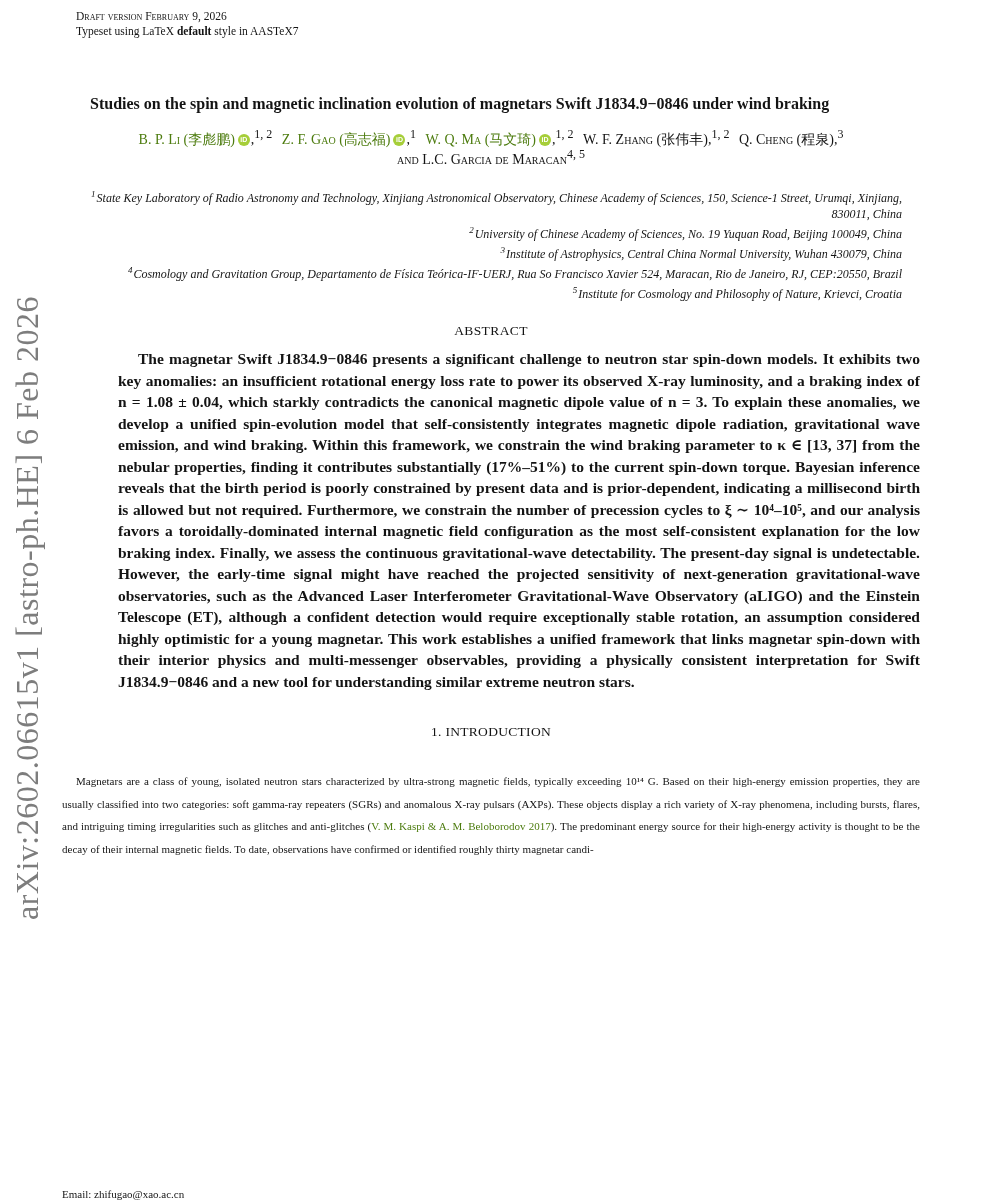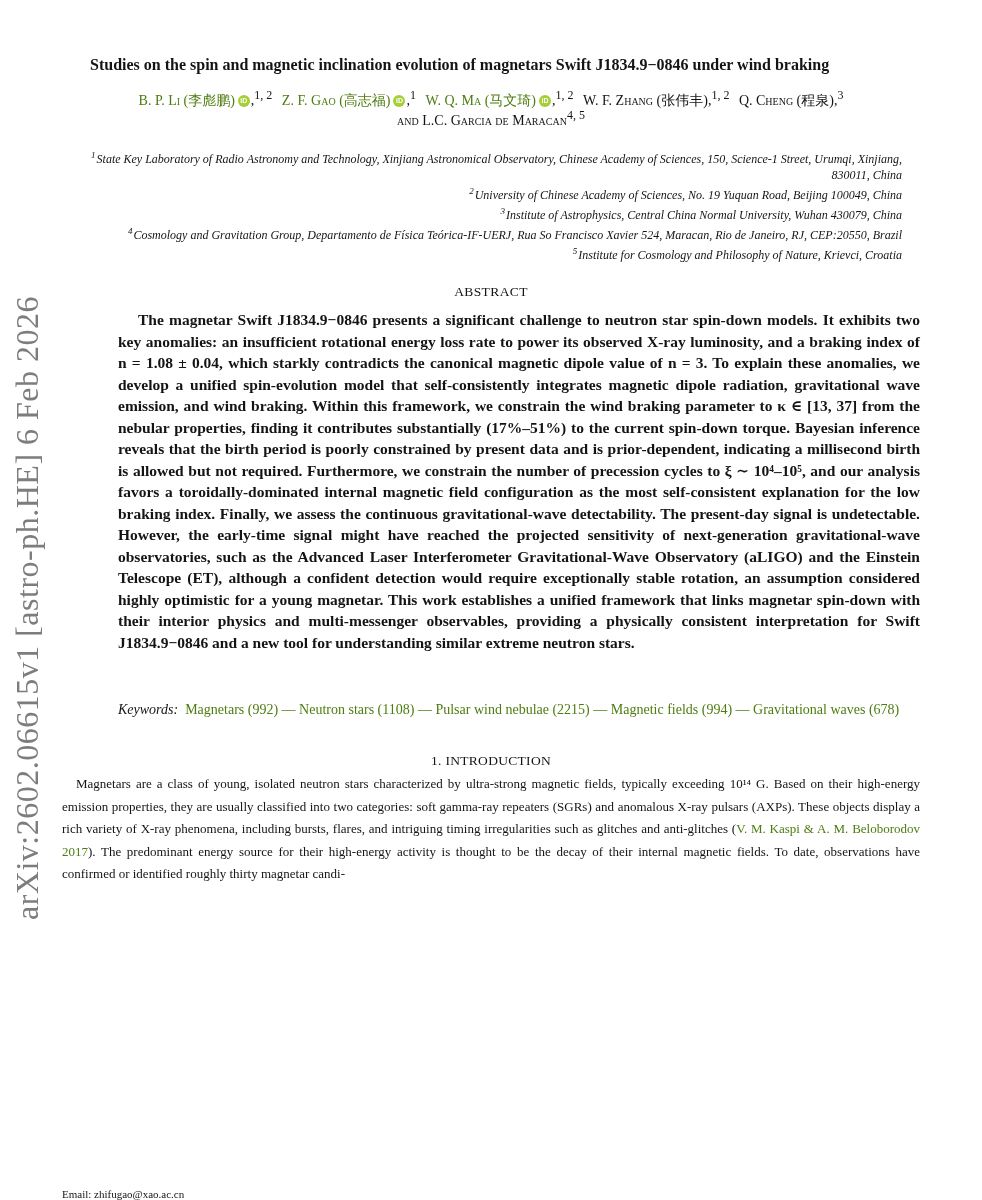--- a/index.html
+++ b/index.html
@@ -51,35 +51,39 @@
 
   .keywords {
     margin:46px 0 0 56px; padding-left:38px; text-indent:-38px;
     font-size:14px; line-height:22px;
   }
   .kw-label { font-style:italic; margin-right:7px; }
 
   .section-head { margin-top:32px; text-align:center; font-size:13.5px; letter-spacing:0.3px; }
 
   .body-par {
-    margin-top:4px; font-size:13px; line-height:22.5px;
+    margin-top:30px; font-size:11px; line-height:22.5px;
     text-align:justify; text-indent:14px;
   }
 
   .footer-email { position:absolute; left:62px; bottom:0; font-size:11px; }
 </style>
 </head>
 <body>
 
 <div class="page">
 
   <div class="arxiv-watermark">arXiv:2602.06615v1 [astro-ph.HE] 6 Feb 2026</div>
 
   <div class="content">
 
+    <div class="header">
+      <div class="sc">Draft version February 9, 2026</div>
+      <div><span>Typeset using LaTeX </span><b>default</b><span> style in AASTeX7</span></div>
+    </div>
 
     <h1 class="title">Studies on the spin and magnetic inclination evolution of magnetars Swift J1834.9−0846 under wind braking</h1>
 
     <div class="authors">
       <div class="author-line">
         <span class="author"><span class="link sc-name">B. P. Li (李彪鹏)</span><span class="orcid">iD</span><span>,</span><sup class="refs">1, 2</sup></span>
         <span class="author"><span class="link sc-name">Z. F. Gao (高志福)</span><span class="orcid">iD</span><span>,</span><sup class="refs">1</sup></span>
         <span class="author"><span class="link sc-name">W. Q. Ma (马文琦)</span><span class="orcid">iD</span><span>,</span><sup class="refs">1, 2</sup></span>
         <span class="author"><span class="sc-name">W. F. Zhang (张伟丰)</span><span>,</span><sup class="refs">1, 2</sup></span>
         <span class="author"><span class="sc-name">Q. Cheng (程泉)</span><span>,</span><sup class="refs">3</sup></span>
@@ -93,21 +97,20 @@
       <div class="affil"><sup>1</sup><span>State Key Laboratory of Radio Astronomy and Technology, Xinjiang Astronomical Observatory, Chinese Academy of Sciences, 150, Science-1 Street, Urumqi, Xinjiang, 830011, China</span></div>
       <div class="affil"><sup>2</sup><span>University of Chinese Academy of Sciences, No. 19 Yuquan Road, Beijing 100049, China</span></div>
       <div class="affil"><sup>3</sup><span>Institute of Astrophysics, Central China Normal University, Wuhan 430079, China</span></div>
       <div class="affil"><sup>4</sup><span>Cosmology and Gravitation Group, Departamento de Física Teórica-IF-UERJ, Rua So Francisco Xavier 524, Maracan, Rio de Janeiro, RJ, CEP:20550, Brazil</span></div>
       <div class="affil"><sup>5</sup><span>Institute for Cosmology and Philosophy of Nature, Krievci, Croatia</span></div>
     </div>
 
     <div class="abstract-head">ABSTRACT</div>
     <p class="abstract">The magnetar Swift J1834.9−0846 presents a significant challenge to neutron star spin-down models. It exhibits two key anomalies: an insufficient rotational energy loss rate to power its observed X-ray luminosity, and a braking index of n = 1.08 ± 0.04, which starkly contradicts the canonical magnetic dipole value of n = 3. To explain these anomalies, we develop a unified spin-evolution model that self-consistently integrates magnetic dipole radiation, gravitational wave emission, and wind braking. Within this framework, we constrain the wind braking parameter to κ ∈ [13, 37] from the nebular properties, finding it contributes substantially (17%–51%) to the current spin-down torque. Bayesian inference reveals that the birth period is poorly constrained by present data and is prior-dependent, indicating a millisecond birth is allowed but not required. Furthermore, we constrain the number of precession cycles to ξ ∼ 10⁴–10⁵, and our analysis favors a toroidally-dominated internal magnetic field configuration as the most self-consistent explanation for the low braking index. Finally, we assess the continuous gravitational-wave detectability. The present-day signal is undetectable. However, the early-time signal might have reached the projected sensitivity of next-generation gravitational-wave observatories, such as the Advanced Laser Interferometer Gravitational-Wave Observatory (aLIGO) and the Einstein Telescope (ET), although a confident detection would require exceptionally stable rotation, an assumption considered highly optimistic for a young magnetar. This work establishes a unified framework that links magnetar spin-down with their interior physics and multi-messenger observables, providing a physically consistent interpretation for Swift J1834.9−0846 and a new tool for understanding similar extreme neutron stars.</p>
 
-    <div class="keywords"><span class="kw-label">Keywords:</span><span class="link">Magnetars (992) — Neutron stars (1108) — Pulsar wind nebulae (2215) — Magnetic fields (994) — Gravitational waves (678)</span></div>
 
     <div class="section-head">1. INTRODUCTION</div>
 
     <p class="body-par"><span>Magnetars are a class of young, isolated neutron stars characterized by ultra-strong magnetic fields, typically exceeding 10¹⁴ G. Based on their high-energy emission properties, they are usually classified into two categories: soft gamma-ray repeaters (SGRs) and anomalous X-ray pulsars (AXPs). These objects display a rich variety of X-ray phenomena, including bursts, flares, and intriguing timing irregularities such as glitches and anti-glitches (</span><span class="link">V. M. Kaspi &amp; A. M. Beloborodov 2017</span><span>). The predominant energy source for their high-energy activity is thought to be the decay of their internal magnetic fields. To date, observations have confirmed or identified roughly thirty magnetar candi-</span></p>
 
   </div>
 
   <div class="footer-email">Email: zhifugao@xao.ac.cn</div>
 
 </div>

